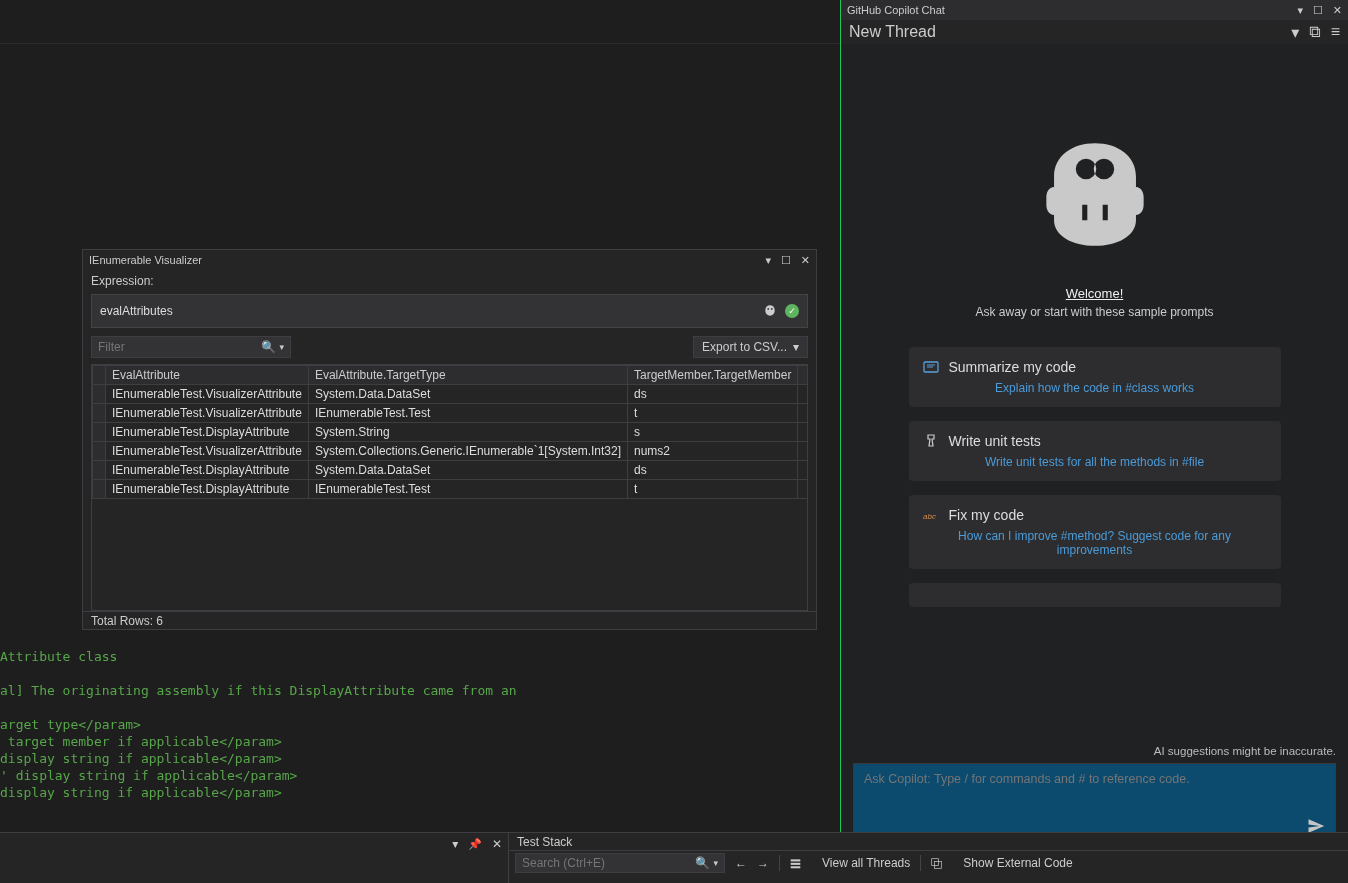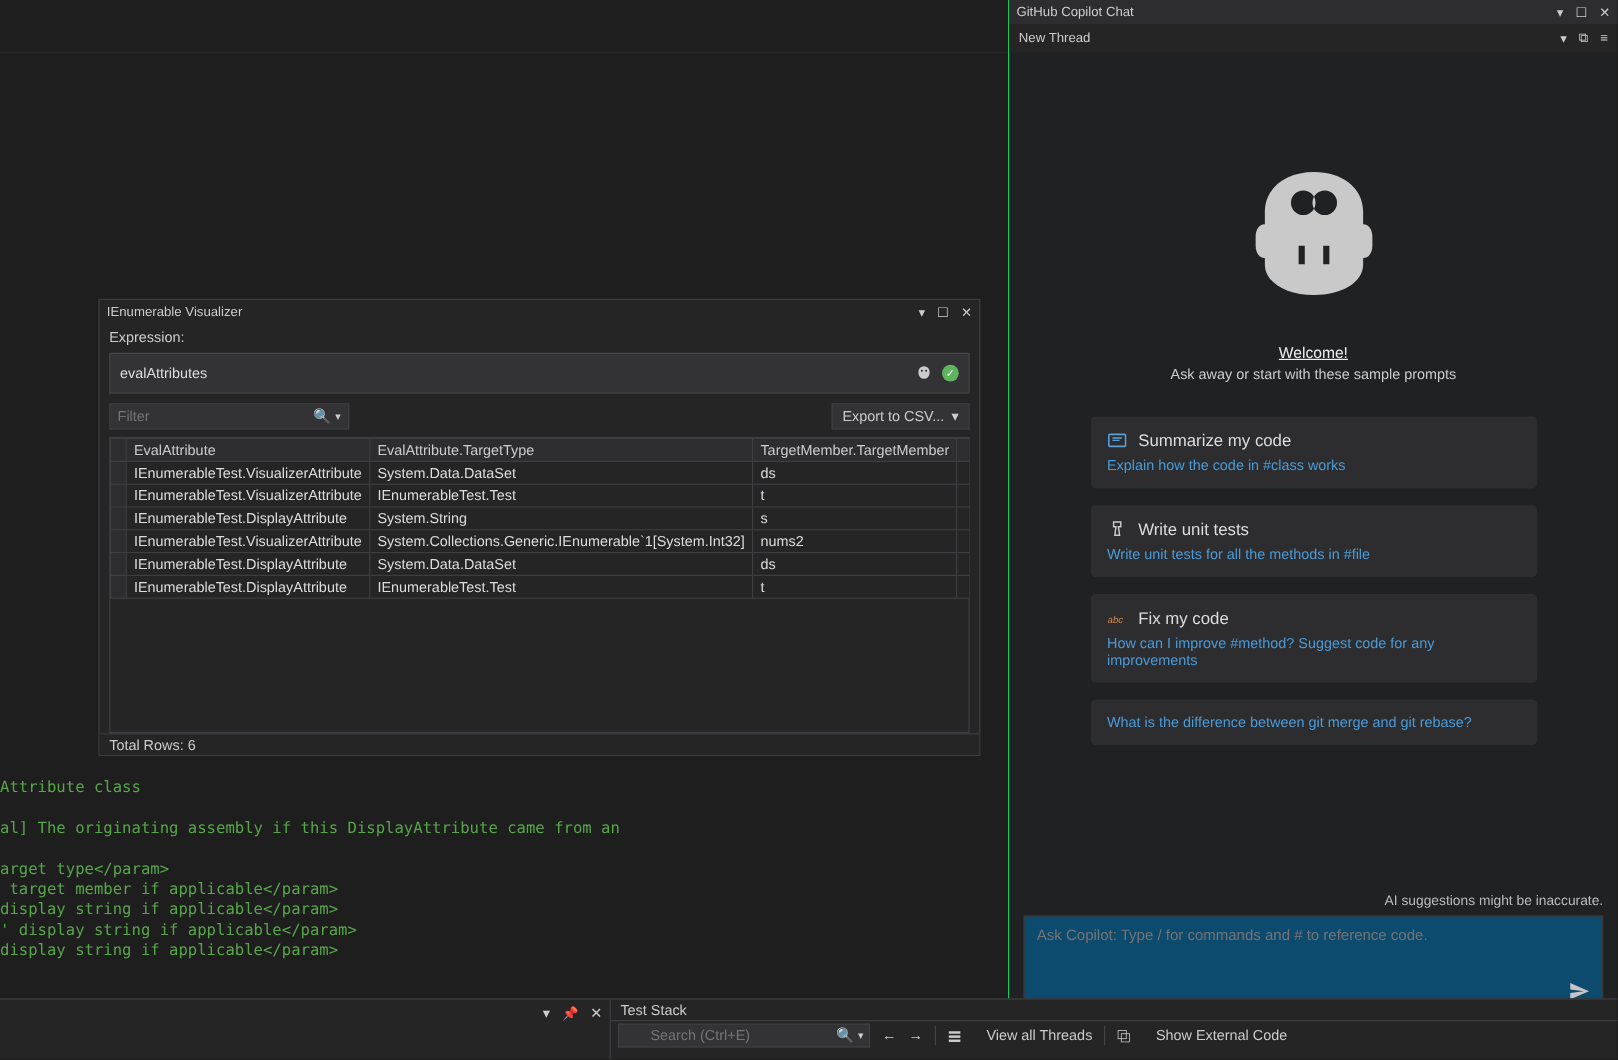--- a/index.html
+++ b/index.html
@@ -2,29 +2,29 @@
 <html><head>
 <meta charset="utf-8">
 <style>
 * { margin:0; padding:0; box-sizing:border-box; }
 body { width:1348px; height:883px; background:#1e1e1e; font-family:"Segoe UI",Arial,sans-serif; font-size:12px; color:#ccc; overflow:hidden; position:relative; }
 .top-tab-area { position:absolute; top:0; left:0; width:840px; height:44px; background:#1e1e1e; border-bottom:1px solid #2b2b2b; }
 .copilot-panel { position:absolute; top:0; left:840px; width:508px; height:858px; background:#202122; display:flex; flex-direction:column; border-left:1px solid #22c55e; }
 .cp-titlebar { height:20px; background:#2d2d30; display:flex; align-items:center; padding:0 6px; font-size:11px; color:#ccc; }
 .cp-titlebar .title { flex:1; }
 .cp-titlebar .icons, .cp-subbar .icons { display:flex; gap:10px; align-items:center; }
-.cp-subbar { height:24px; background:#252526; display:flex; align-items:center; padding:0 8px; font-size:11px; color:#ccc; }
+.cp-subbar { height:24px; background:#252526; display:flex; align-items:center; padding:0 8px; font-size:16px; color:#ccc; }
 .cp-subbar .title { flex:1; }
 .cp-body { flex:1; overflow:auto; display:flex; flex-direction:column; align-items:center; padding:24px 0 0 0; }
 .robot-icon { width:128px; height:128px; display:flex; align-items:center; justify-content:center; margin:60px 0 30px 0; }
 .robot-icon svg { fill:#c9c9c9; }
 .welcome-block { text-align:center; margin-bottom:28px; }
 .welcome-block .w1 { font-size:13px; color:#eee; margin-bottom:4px;text-decoration:underline; }
 .welcome-block .w2 { font-size:12px; color:#ccc; }
-.prompt-card { width:372px; background:#2d2d30; border-radius:4px; padding:12px 14px; margin-bottom:14px; cursor:pointer; }
+.prompt-card { width:372px; background:#2d2d30; border-radius:4px; padding:12px 14px; margin-bottom:14px; cursor:pointer;text-align:center; }
 .prompt-card .card-head { display:flex; align-items:center; gap:10px; font-size:14px; color:#ddd; font-weight:500; margin-bottom:6px; }
 .prompt-card .card-sub { font-size:12px; color:#4a9bd8; }
 .card-icon { width:16px; height:16px; display:flex; align-items:center; justify-content:center;font-style:italic; }
 .cp-footer { padding:8px 12px; }
 .cp-disclaimer { font-size:11.5px; color:#bbb; text-align:right; margin-bottom:6px; }
 .cp-input { width:100%; height:84px; background:#0c4a6e; border:1px solid #3a3a3c; border-radius:0; color:#ccc; padding:8px 10px; font-family:inherit; font-size:12.5px; resize:none; outline:none; }
 .cp-send { position:absolute; right:22px; bottom:22px; width:20px; height:20px; display:flex; align-items:center; justify-content:center; cursor:pointer; color:#c5c5c5; }
 
 .visualizer { position:absolute; top:249px; left:82px; width:735px; height:381px; background:#252526; border:1px solid #3e3e42; display:flex; flex-direction:column; }
 .viz-titlebar { height:20px; display:flex; align-items:center; padding:0 6px; font-size:11px; color:#ccc; }
@@ -53,21 +53,21 @@
 
 .code-bg { position:absolute; top:648px; left:0; width:720px; font-family:Consolas,monospace; font-size:13px; color:#57a64a; line-height:17px; white-space:pre; }
 
 .bottom-split { position:absolute; top:832px; left:0; width:1348px; height:51px; background:#252526; border-top:1px solid #3e3e42; display:flex; }
 .left-pane { width:509px; position:relative; border-right:1px solid #3e3e42; }
 .left-pane .tool-icons { position:absolute; top:4px; right:6px; display:flex; gap:10px; align-items:center; color:#ccc; }
 .callstack-pane { flex:1; display:flex; flex-direction:column; position:relative; }
 .callstack-title { height:18px; font-size:12px; color:#ccc; padding:0 8px; display:flex; align-items:center; border-bottom:1px solid #3e3e42; }
 .cs-toolbar { height:24px; display:flex; align-items:center; gap:10px; padding:0 6px; }
 .cs-search { width:210px; height:20px; background:#333336; border:1px solid #3e3e42; display:flex; align-items:center; padding:0 6px; }
-.cs-search input { flex:1; background:transparent; border:none; outline:none; color:#ccc; font-size:12px; font-family:inherit;margin-left:20px; }
+.cs-search input { flex:1; background:transparent; border:none; outline:none; color:#ccc; font-size:12px; font-family:inherit; }
 .cs-btn { display:flex; align-items:center; gap:21px; font-size:12px; color:#ccc; cursor:pointer; }
 .divider { width:1px; height:16px; background:#444; }
 .mini-icon { width:11px; height:11px; }
 .robot-mini { width:14px; height:14px; display:flex; align-items:center; justify-content:center; }
 </style>
 </head>
 <body>
 
 <div class="top-tab-area"></div>
 
@@ -234,21 +234,20 @@
             <span class="card-icon">
               <svg width="16" height="16" viewBox="0 0 16 16">
                 <text x="0" y="12" font-size="8" fill="#d88b4a">abc</text>
               </svg>
             </span>
             <span>Fix my code</span>
           </div>
           <div class="card-sub">How can I improve #method? Suggest code for any improvements</div>
         </div>
         <div class="prompt-card">
-          <div class="card-sub">What is the difference between git merge and git rebase?</div>
         </div>
       </div>
   </div>
   <div class="cp-footer">
     <div class="cp-disclaimer">AI suggestions might be inaccurate.</div>
     <textarea class="cp-input" placeholder="Ask Copilot: Type / for commands and # to reference code." style=""></textarea>
     <div class="cp-send">
       <svg viewBox="0 0 24 24" width="18" height="18">
           <path fill="#c5c5c5" d="M2 21l21-9L2 3v7l15 2-15 2z"></path>
         </svg>

